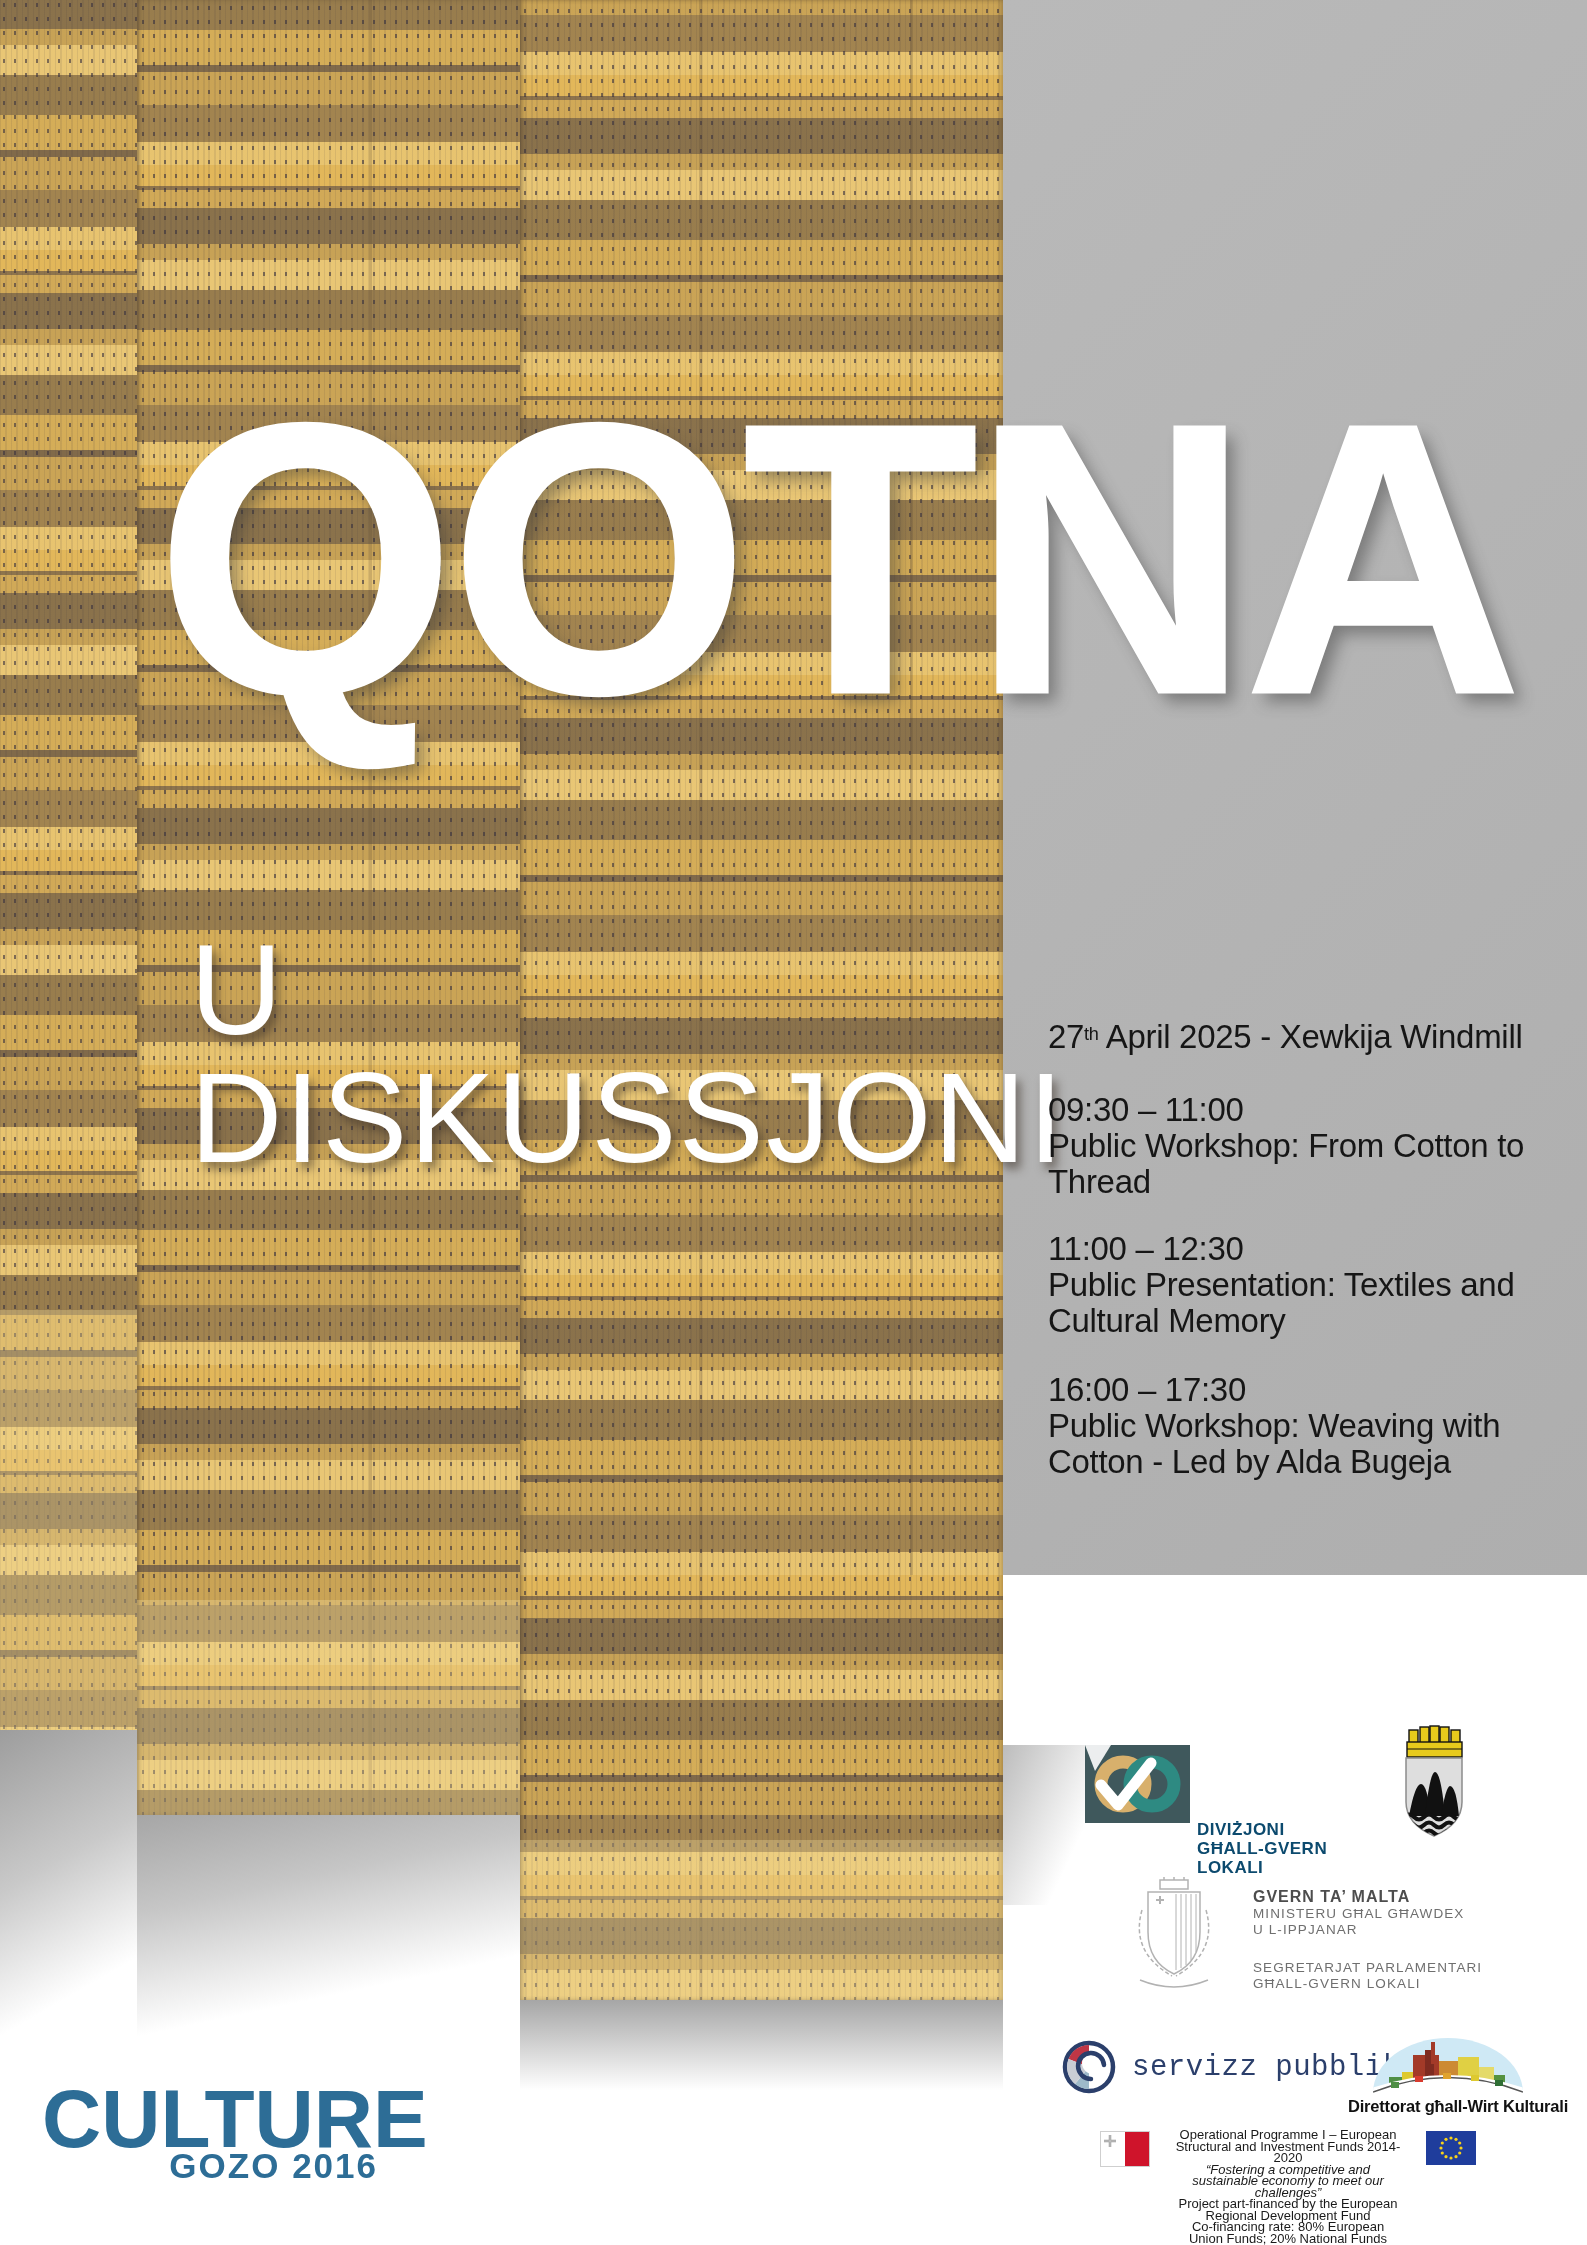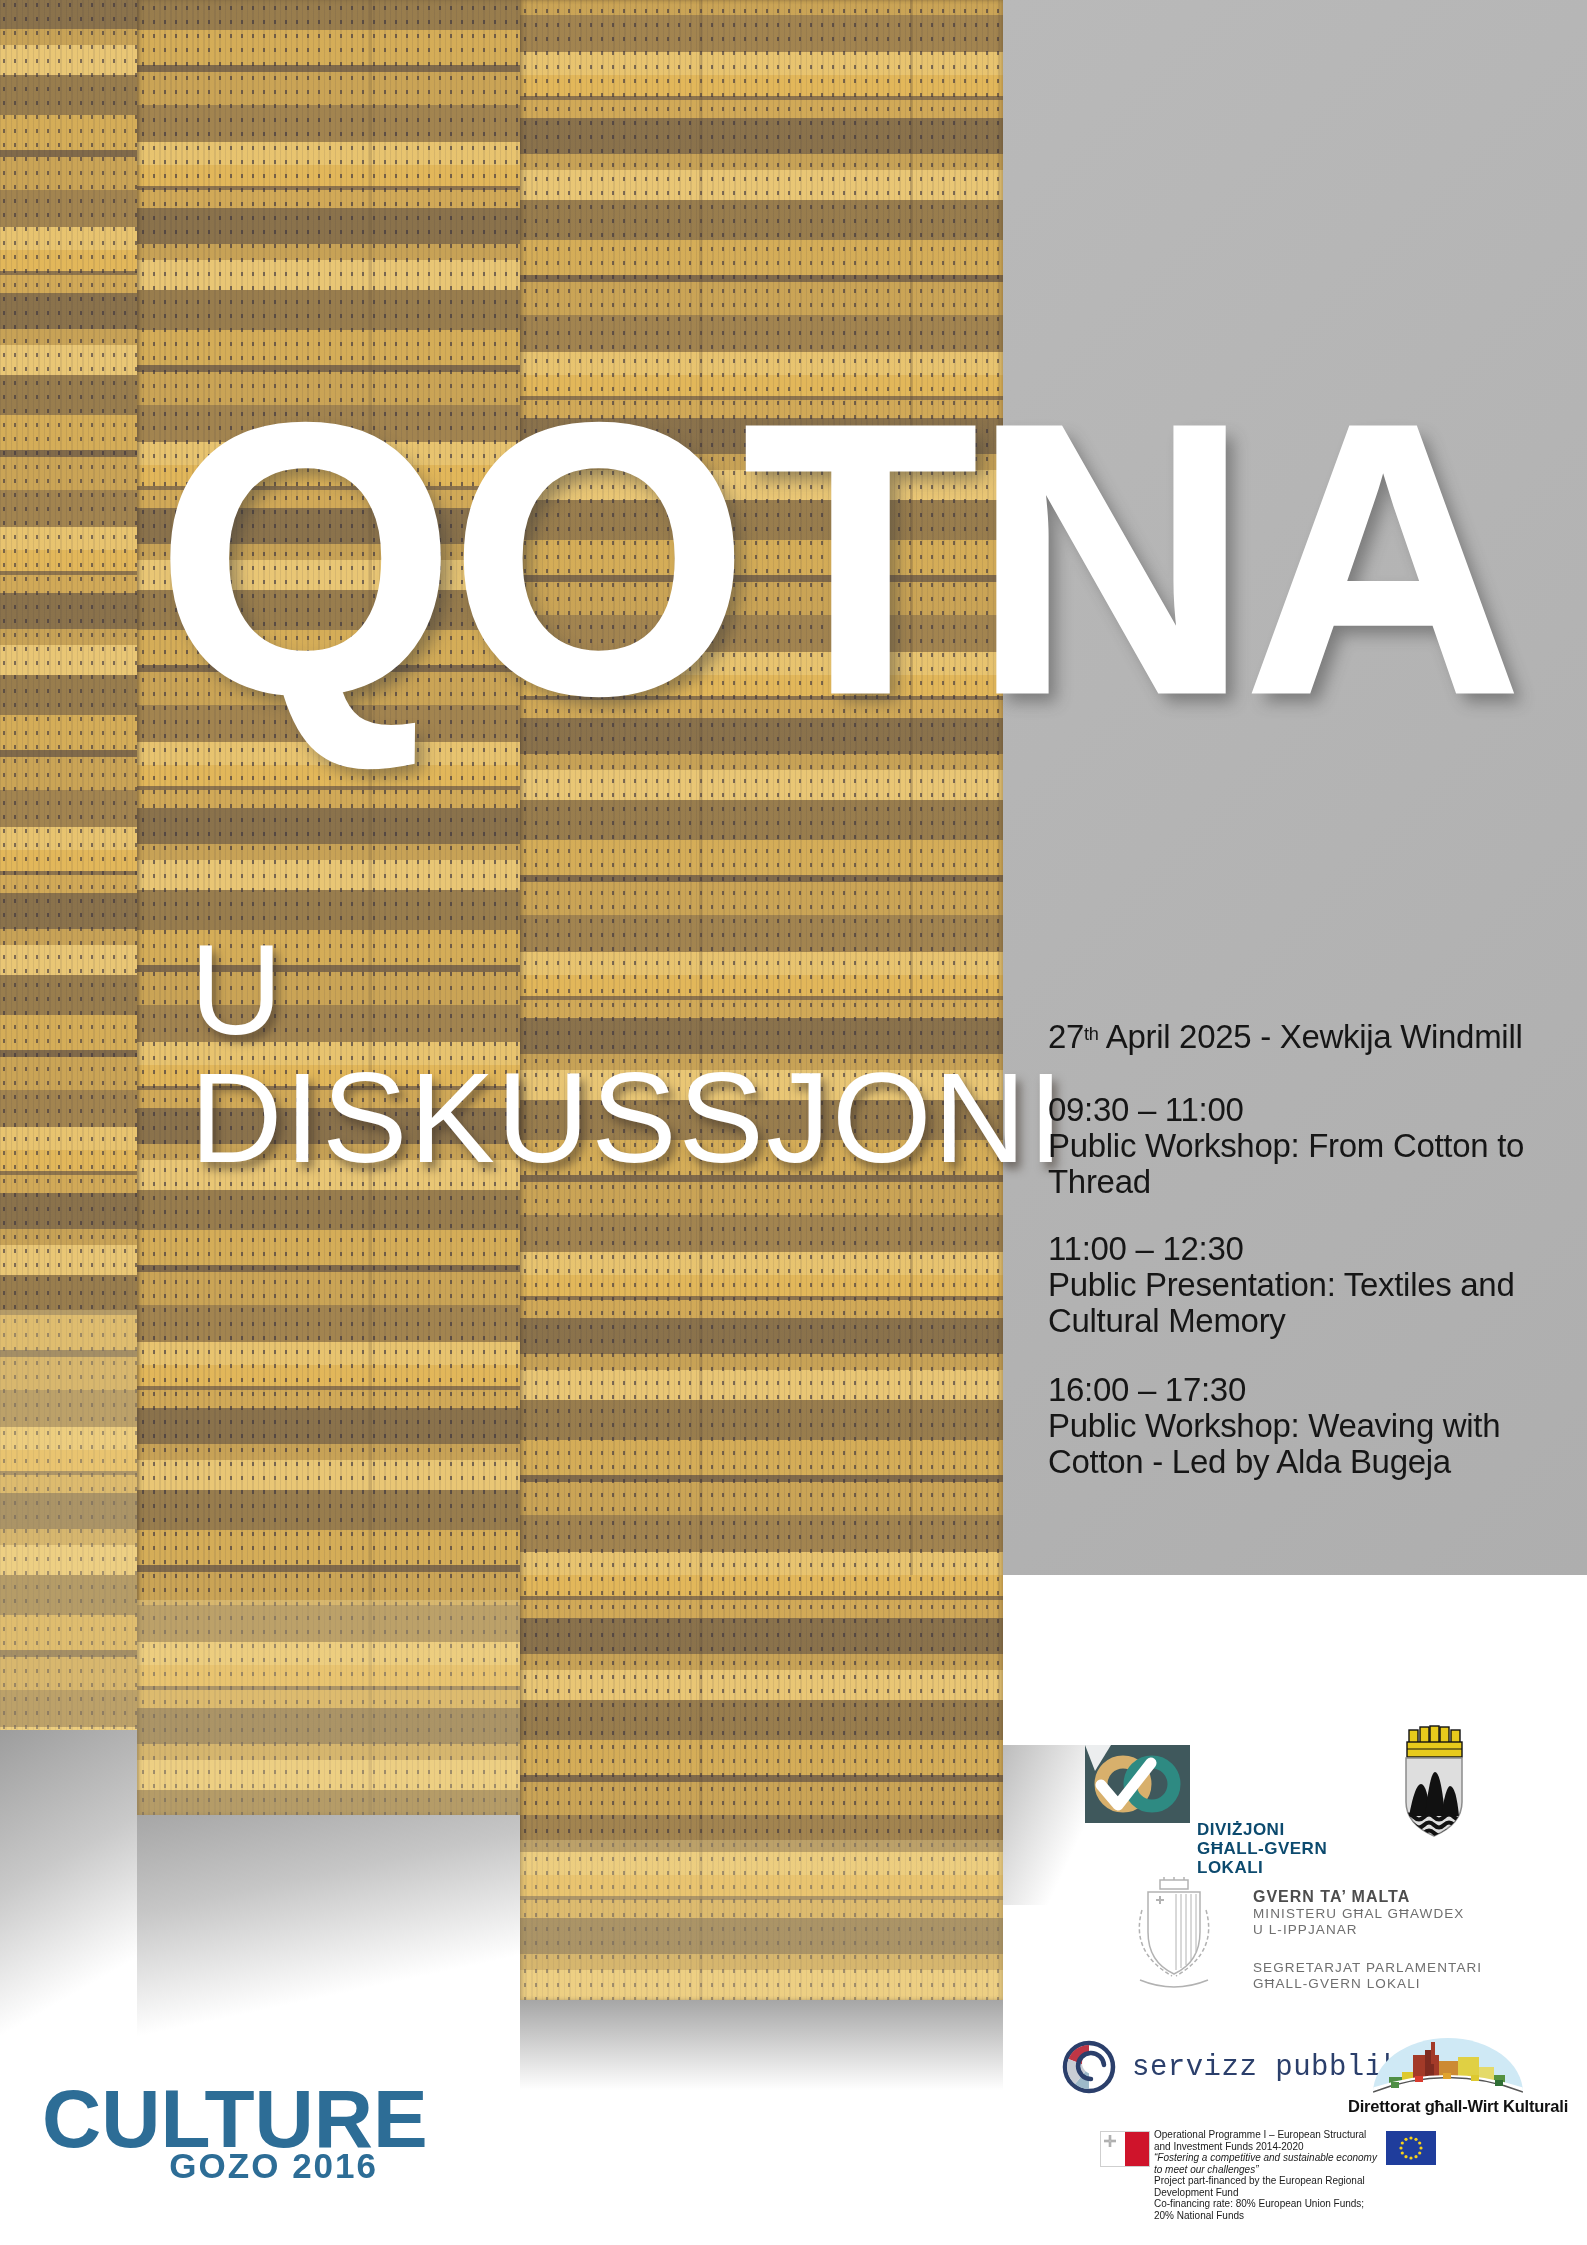--- a/index.html
+++ b/index.html
@@ -97,21 +97,21 @@
   .gvern-text{left:1253px;top:1887px;z-index:5;color:#6f6f6f;font-size:13.5px;line-height:16px;letter-spacing:1.1px;}
   .gvern-text .b1{font-size:16px;font-weight:700;color:#4d4d4d;letter-spacing:1px;line-height:19px;}
   .gvern-gap{height:22px;}
   .servizz{left:1060px;top:2038px;z-index:5;display:flex;align-items:center;}
   .servizz-label{margin-left:14px;color:var(--navy);font-size:29px;letter-spacing:0.5px;font-family:Liberation Mono, monospace;}
   .direttorat{left:1348px;top:2033px;width:200px;text-align:center;z-index:5;}
   .direttorat-label{margin-top:2px;font-size:16.5px;font-weight:700;color:#111;letter-spacing:-0.2px;white-space:nowrap;}
   .funding{left:1100px;top:2129px;z-index:5;display:flex;align-items:flex-start;}
   .malta-flag{width:50px;height:36px;border:1px solid #cfcfcf;background:#fff;position:relative;margin-top:2px;}
   .malta-flag .red{position:absolute;right:0;top:0;width:50%;height:100%;background:#cf142b;}
-  .funding-text{width:228px;margin:0 4px;font-size:10px;line-height:11.5px;color:#1a1a1a;}
+  .funding-text{width:228px;margin:0 24px;text-align:center;font-size:13px;line-height:11.5px;color:#1a1a1a;}
   .funding-text .italic{font-style:italic;}
   .eu-flag{margin-top:2px;}
 
   
   .region{z-index:5;color:var(--region-blue);font-weight:700;white-space:nowrap;}
   .region-1{left:45px;top:2020px;font-size:62px;letter-spacing:0;}
   .region-2{left:42px;top:2072px;font-size:82px;letter-spacing:0;}
   .region-3{left:45px;top:2146px;width:333px;text-align:right;font-size:35px;letter-spacing:2px;}
 </style>
 </head>

